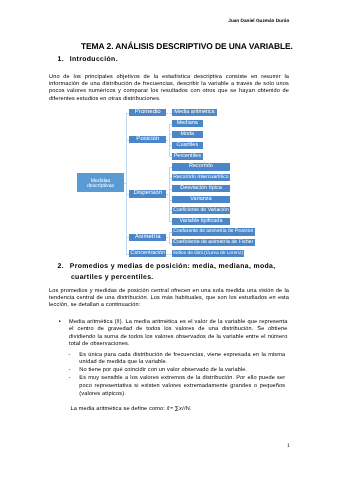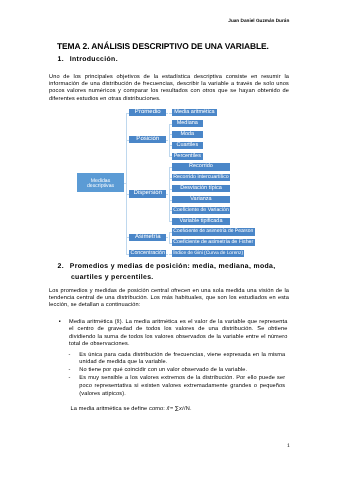--- a/index.html
+++ b/index.html
@@ -1,21 +1,21 @@
 <!DOCTYPE html>
 <html><head>
 <meta charset="utf-8">
 <style>
   html,body{margin:0;padding:0;}
   body{width:339px;height:480px;background:#ffffff;font-family:"Liberation Sans",sans-serif;color:#000;overflow:hidden;
        -webkit-font-smoothing:antialiased;text-rendering:geometricPrecision;}
   .page{position:relative;width:339px;height:480px;background:#fff;}
 
   .author{position:absolute;left:228.3px;top:18.4px;font-size:4.7px;font-weight:bold;white-space:nowrap;}
-  .title{position:absolute;left:57px;top:40.6px;font-size:8.45px;font-weight:bold;white-space:nowrap;letter-spacing:-0.08px;}
+  .title{position:absolute;left:81px;top:40.6px;font-size:8.45px;font-weight:bold;white-space:nowrap;letter-spacing:-0.08px;}
   .sec{position:absolute;font-size:6.9px;letter-spacing:0.35px;font-weight:bold;white-space:nowrap;}
   .sec .num{margin-right:5.7px;}
   .body-txt{position:absolute;font-size:5.6px;letter-spacing:0.13px;line-height:7.18px;text-align:justify;text-justify:inter-word;}
   .body-txt.formula{text-align:left;white-space:nowrap;}
   .it{font-style:italic;}
   .sum{font-family:"DejaVu Sans",sans-serif;font-size:5.3px;letter-spacing:0.45px;position:relative;top:0.2px;}
   .it{letter-spacing:0.5px;}
   .pnum{position:absolute;font-size:5px;}
   .sec2{white-space:nowrap;line-height:9.85px;}
   .sec2l2{padding-left:13.3px;margin-top:1.4px;}

